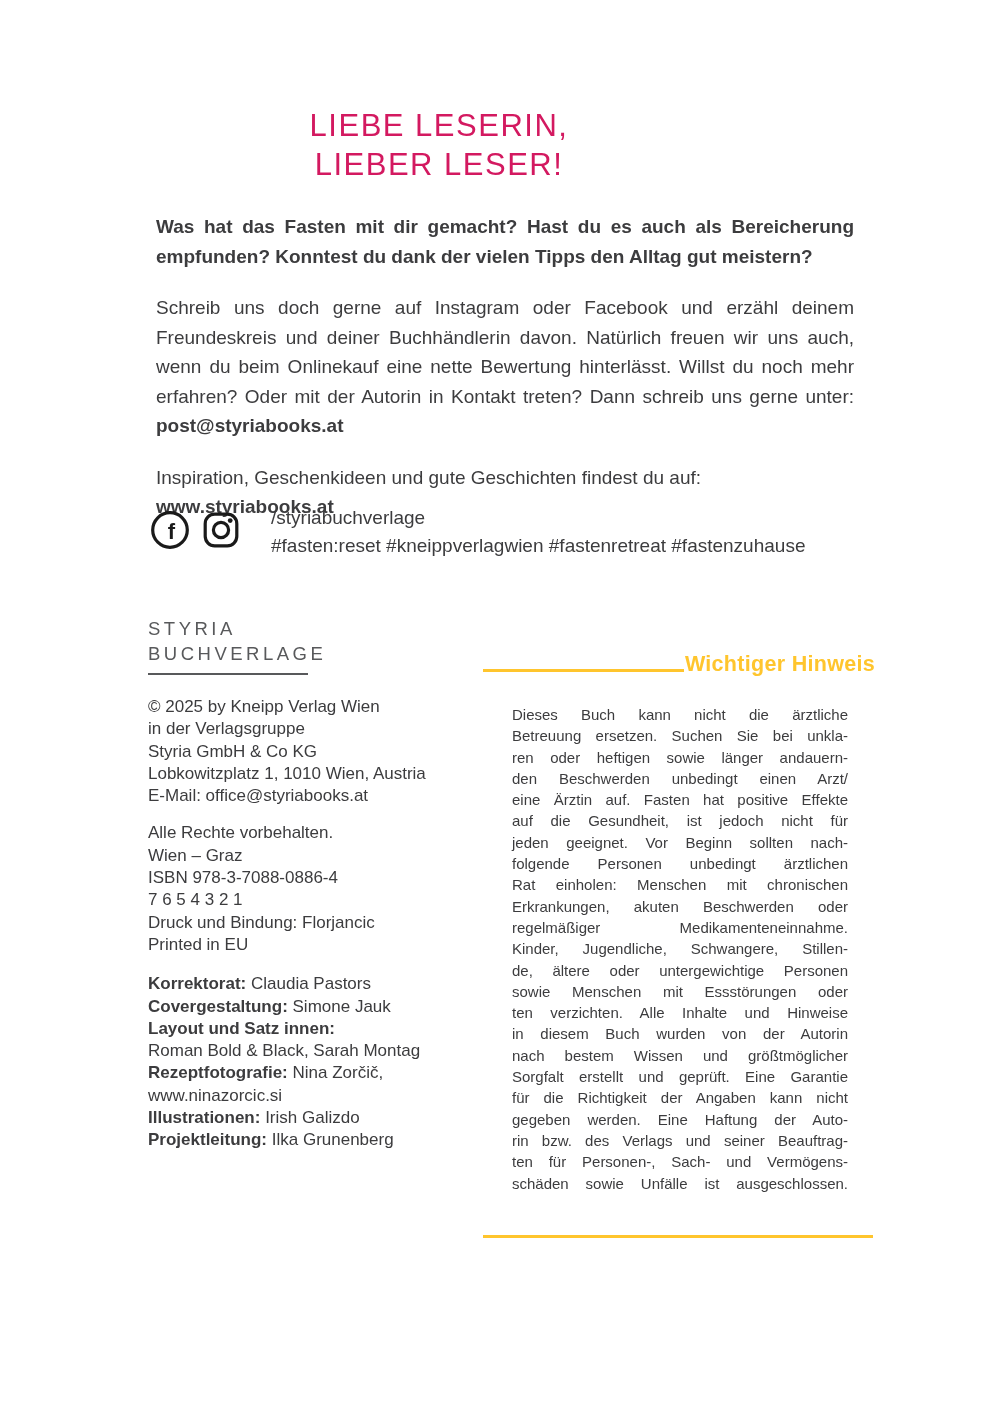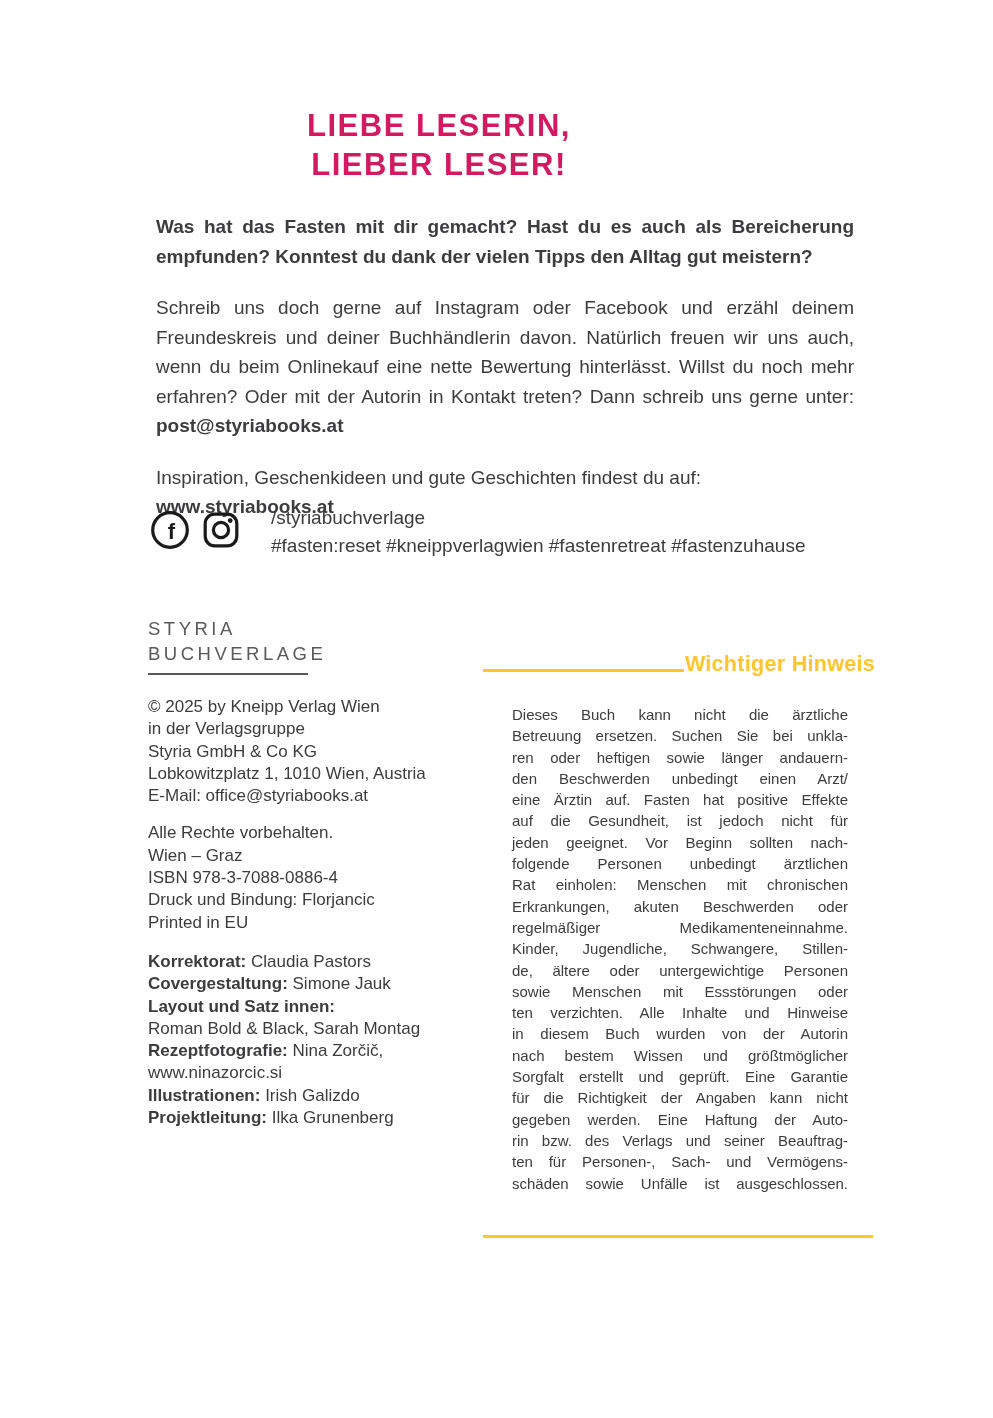--- a/index.html
+++ b/index.html
@@ -9,21 +9,21 @@
     background:#ffffff;
     font-family:"Liberation Sans",sans-serif;
     color:#3c3c3e;
     overflow:hidden;
   }
   
   .main-heading{
     position:absolute;top:106px;left:0;width:878px;
     text-align:center;
     color:#d31960;
-    font-size:31px;font-weight:700;letter-spacing:1.5px;
+    font-size:31px;font-weight:400;letter-spacing:1.5px;
     line-height:39px;
   }
   
   .intro{
     position:absolute;left:156px;top:212px;width:698px;
     font-size:19px;line-height:29.5px;
   }
   .intro p{margin:0 0 22px 0;text-align:justify;}
   .intro p.lead{font-weight:700;}
   .intro .no-justify{text-align:left;}
@@ -129,20 +129,21 @@
         <div>in der Verlagsgruppe</div>
         <div>Styria GmbH &amp; Co KG</div>
         <div>Lobkowitzplatz 1, 1010 Wien, Austria</div>
         <div>E-Mail: office@styriabooks.at</div>
       </div>
     <div class="block" style="margin-bottom:17px;">
 
     <div>Alle Rechte vorbehalten.</div>
         <div>Wien – Graz</div>
         <div>ISBN 978-3-7088-0886-4</div>
+        <div>7 6 5 4 3 2 1</div>
         <div>Druck und Bindung: Florjancic</div>
         <div>Printed in EU</div>
       </div>
     <div>
 
     <div><b>Korrektorat:</b><span> Claudia Pastors</span></div>
         <div><b>Covergestaltung:</b><span> Simone Jauk</span></div>
         <div><b>Layout und Satz innen:</b><span></span></div>
         <div><b></b><span>Roman Bold &amp; Black, Sarah Montag</span></div>
         <div><b>Rezeptfotografie:</b><span> Nina Zorčič,</span></div>

